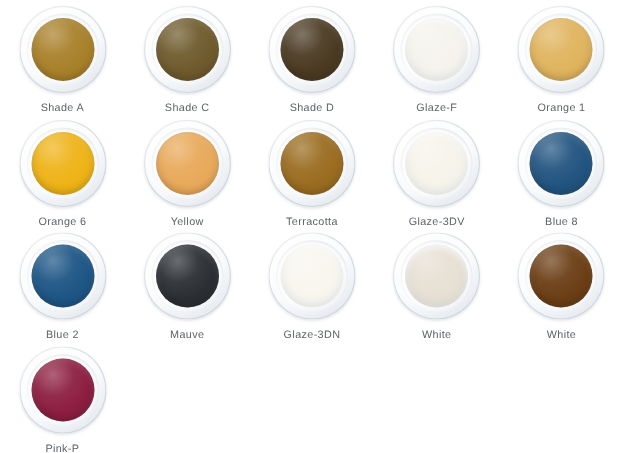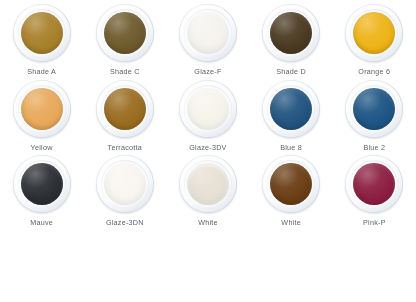--- a/index.html
+++ b/index.html
@@ -114,29 +114,35 @@
       <div class="swatch-label">Shade A</div>
     </div>
     <div class="swatch-cell">
       <div class="dish">
         <div class="paste" style="background: rgb(110, 90, 44);"></div>
       </div>
       <div class="swatch-label">Shade C</div>
     </div>
     <div class="swatch-cell">
       <div class="dish">
+        <div class="paste" style="background: rgb(74, 58, 34);"></div>
+      </div>
+      <div class="swatch-label">Shade D</div>
+    </div>
+    <div class="swatch-cell">
+      <div class="dish">
         <div class="paste pale" style="background: rgb(245, 243, 236);"></div>
       </div>
       <div class="swatch-label">Glaze-F</div>
     </div>
     <div class="swatch-cell">
       <div class="dish">
-        <div class="paste" style="background: rgb(74, 58, 34);"></div>
-      </div>
-      <div class="swatch-label">Shade D</div>
+        <div class="paste" style="background: rgb(224, 180, 94);"></div>
+      </div>
+      <div class="swatch-label">Orange 1</div>
     </div>
     <div class="swatch-cell">
       <div class="dish">
         <div class="paste" style="background: rgb(238, 179, 23);"></div>
       </div>
       <div class="swatch-label">Orange 6</div>
     </div>
     <div class="swatch-cell">
       <div class="dish">
         <div class="paste" style="background: rgb(232, 169, 90);"></div>

